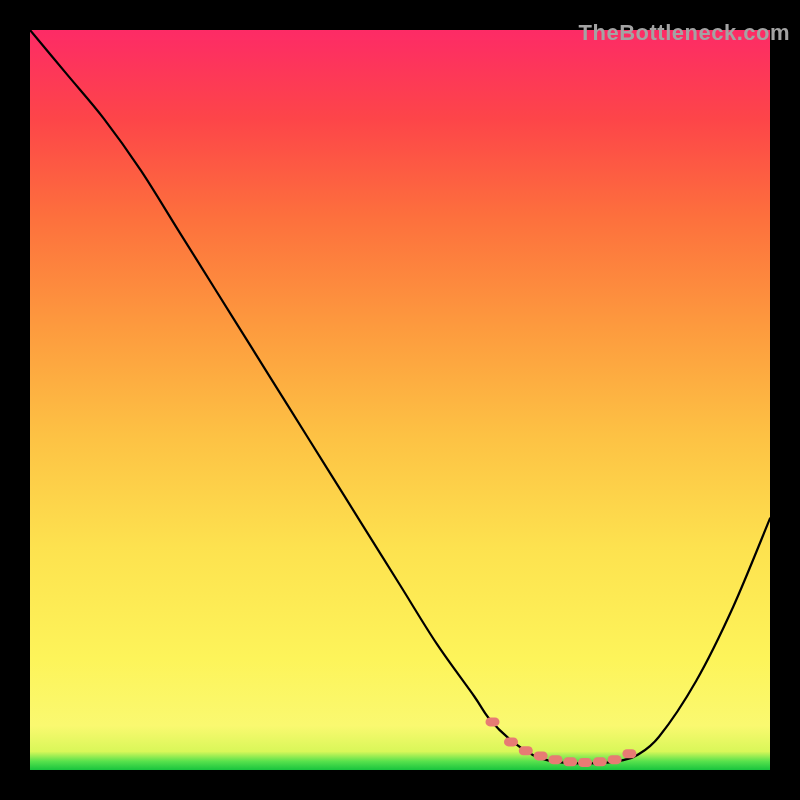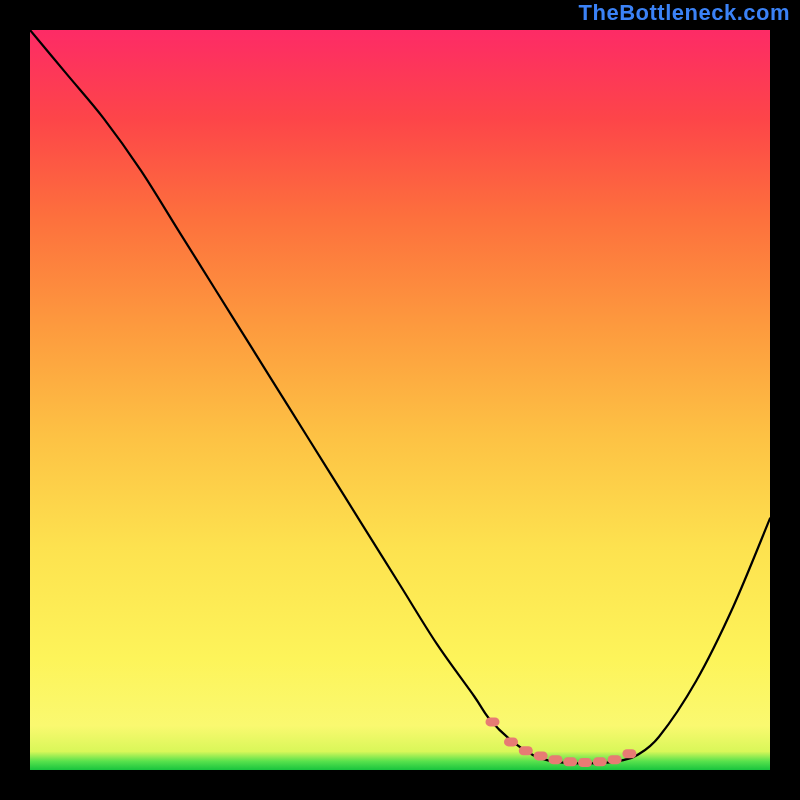--- a/index.html
+++ b/index.html
@@ -12,23 +12,23 @@
     font-family: Arial, Helvetica, sans-serif;
   }
   .frame {
     position: relative;
     width: 800px;
     height: 800px;
     background: #000;
   }
   .watermark {
     position: absolute;
-    top: 0;
+    top: 20px;
     right: 10px;
-    color: #3b82f6;
+    color: #a3a3a3;
     font-size: 22px;
     font-weight: 600;
     letter-spacing: 0.5px;
     z-index: 20;
   }
   .plot-area {
     position: absolute;
     left: 30px;
     top: 30px;
     width: 740px;

